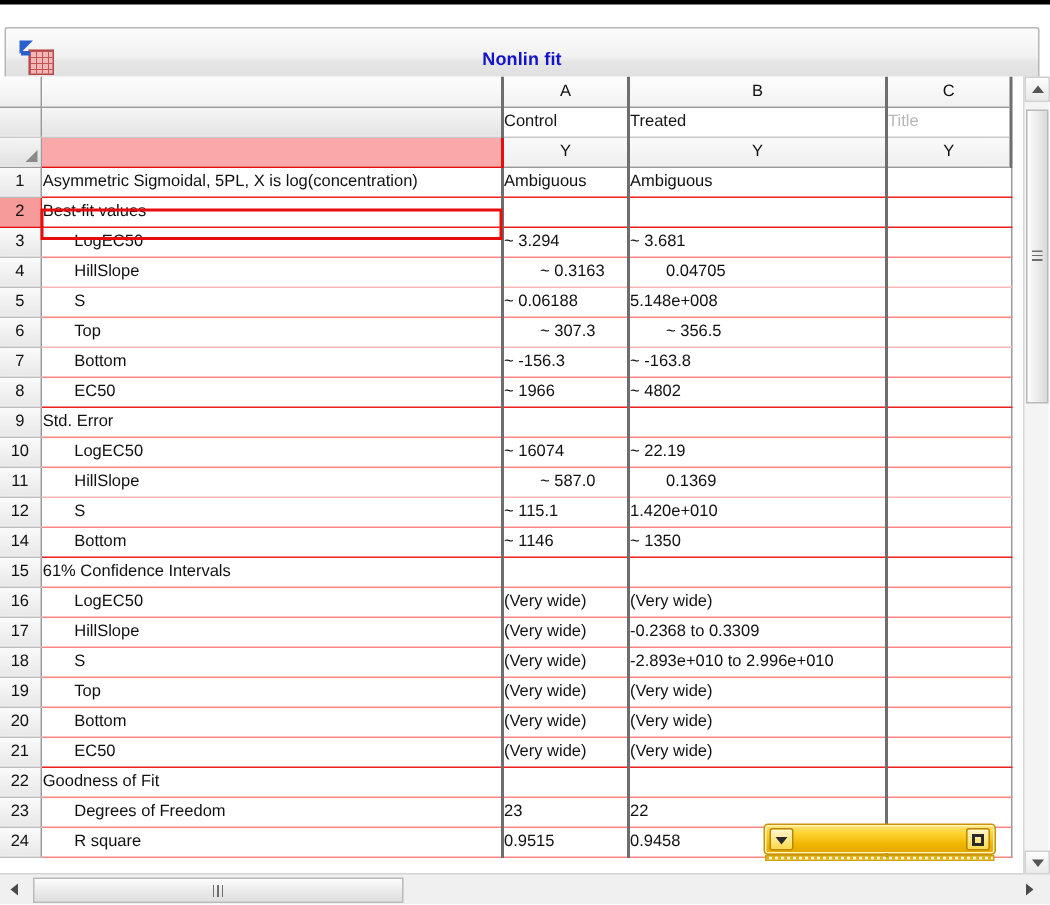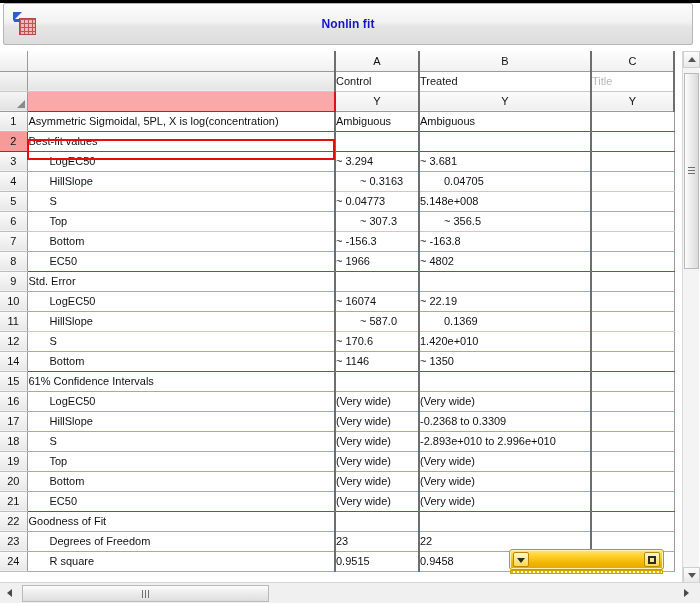--- a/index.html
+++ b/index.html
@@ -22,21 +22,21 @@
     box-sizing: border-box;
     overflow: hidden;
     background: #ffffff;
     border-top: 3px solid #000000;
   }
 
   
   .titlebar {
     position: absolute;
     left: 3px;
-    top: 0;
+    top: 15px;
     width: 690px;
     height: 42px;
     box-sizing: border-box;
     background: linear-gradient(to bottom, #fcfcfc 0%, #f2f2f2 45%, #e6e6e6 55%, #dcdcdc 100%);
     border: 1px solid #b6b6b6;
     border-radius: 2px;
     display: flex;
     align-items: center;
   }
   .titlebar .sheet-icon {
@@ -456,21 +456,21 @@
             <td class="rowhdr">4</td>
             <td class="cell light indent titlecell">HillSlope</td>
             <td class="cell light">~ 0.3163</td>
             <td class="cell light">0.04705</td>
             <td class="cell light last"></td>
             <td class="cell padcol"></td>
           </tr>
           <tr>
             <td class="rowhdr">5</td>
             <td class="cell indent titlecell">S</td>
-            <td class="cell">~ 0.04773</td>
+            <td class="cell">~ 0.06188</td>
             <td class="cell">5.148e+008</td>
             <td class="cell last"></td>
             <td class="cell padcol"></td>
           </tr>
           <tr>
             <td class="rowhdr">6</td>
             <td class="cell light indent titlecell">Top</td>
             <td class="cell light">~ 307.3</td>
             <td class="cell light">~ 356.5</td>
             <td class="cell light last"></td>
@@ -512,21 +512,21 @@
             <td class="rowhdr">11</td>
             <td class="cell light indent titlecell">HillSlope</td>
             <td class="cell light">~ 587.0</td>
             <td class="cell light">0.1369</td>
             <td class="cell light last"></td>
             <td class="cell padcol"></td>
           </tr>
           <tr>
             <td class="rowhdr">12</td>
             <td class="cell indent titlecell">S</td>
-            <td class="cell">~ 170.6</td>
+            <td class="cell">~ 115.1</td>
             <td class="cell">1.420e+010</td>
             <td class="cell last"></td>
             <td class="cell padcol"></td>
           </tr>
           <tr>
             <td class="rowhdr">14</td>
             <td class="cell strong indent titlecell">Bottom</td>
             <td class="cell strong">~ 1146</td>
             <td class="cell strong">~ 1350</td>
             <td class="cell strong last"></td>

